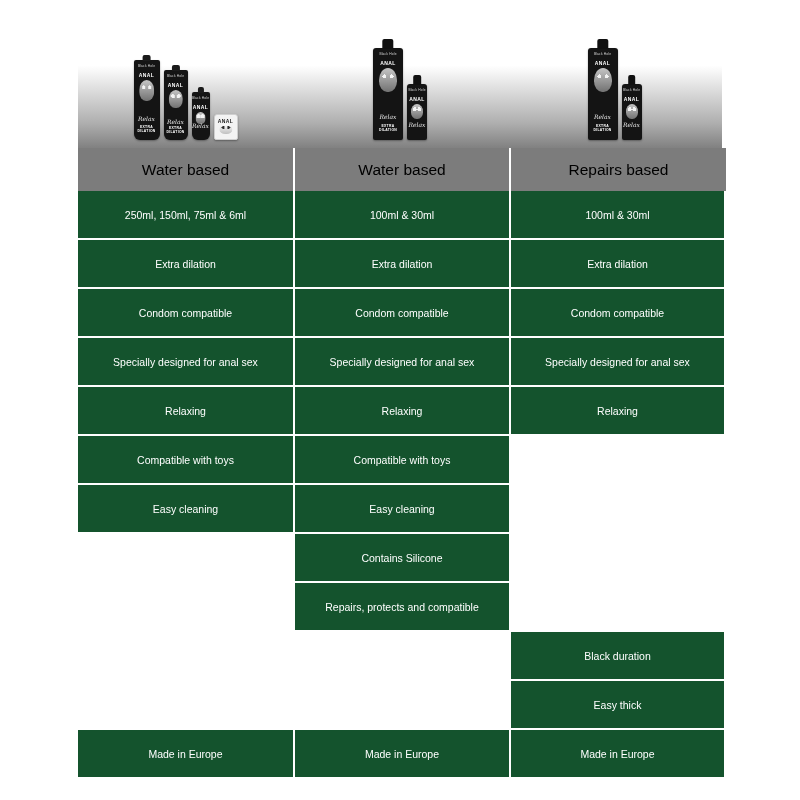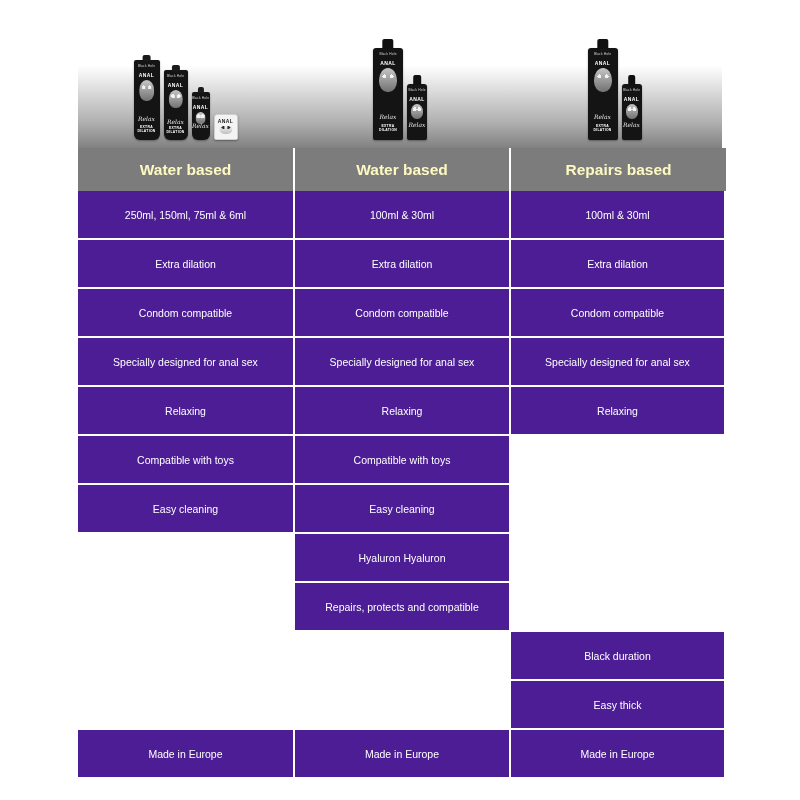--- a/index.html
+++ b/index.html
@@ -164,27 +164,26 @@
     position: absolute;
     left: 78px;
     top: 148px;
     width: 644px;
     height: 43px;
     display: flex;
   }
   .header-cell {
     flex: 0 0 auto;
     background: #7c7c7c;
-    color: #fef9c3;
+    color: #000000;
     font-size: 15.5px;
     display: flex;
     align-items: center;
     justify-content: center;
     border-right: 2px solid #ffffff;
-    font-weight: bold;
   }
   .header-cell:last-child { border-right: none; }
   .hc1 { width: 215px; }
   .hc2 { width: 214px; }
   .hc3 { width: 215px; }
 
   
   .grid {
     position: absolute;
     left: 78px;
@@ -205,21 +204,21 @@
     font-size: 10.5px;
     color: #ffffff;
     padding: 0 8px;
     box-sizing: border-box;
     margin-right: 2px;
   }
   .cell:last-child { margin-right: 0; }
   .c1 { width: 215px; }
   .c2 { width: 214px; }
   .c3 { width: 213px; }
-  .filled { background: #4c1d95; }
+  .filled { background: #14532d; }
   .empty  { background: transparent; }
 </style>
 </head>
 <body>
 
 <div class="page">
 
   <div class="hero">
     <div class="hero-fade"></div>
 
@@ -334,21 +333,21 @@
     </div>
 
     <div class="grid-row">
       <div class="cell c1 filled">Easy cleaning</div>
       <div class="cell c2 filled">Easy cleaning</div>
       <div class="cell c3 empty"></div>
     </div>
 
     <div class="grid-row">
       <div class="cell c1 empty"></div>
-      <div class="cell c2 filled">Hyaluron Hyaluron</div>
+      <div class="cell c2 filled">Contains Silicone</div>
       <div class="cell c3 empty"></div>
     </div>
 
     <div class="grid-row">
       <div class="cell c1 empty"></div>
       <div class="cell c2 filled">Repairs, protects and compatible</div>
       <div class="cell c3 empty"></div>
     </div>
 
     <div class="grid-row">

